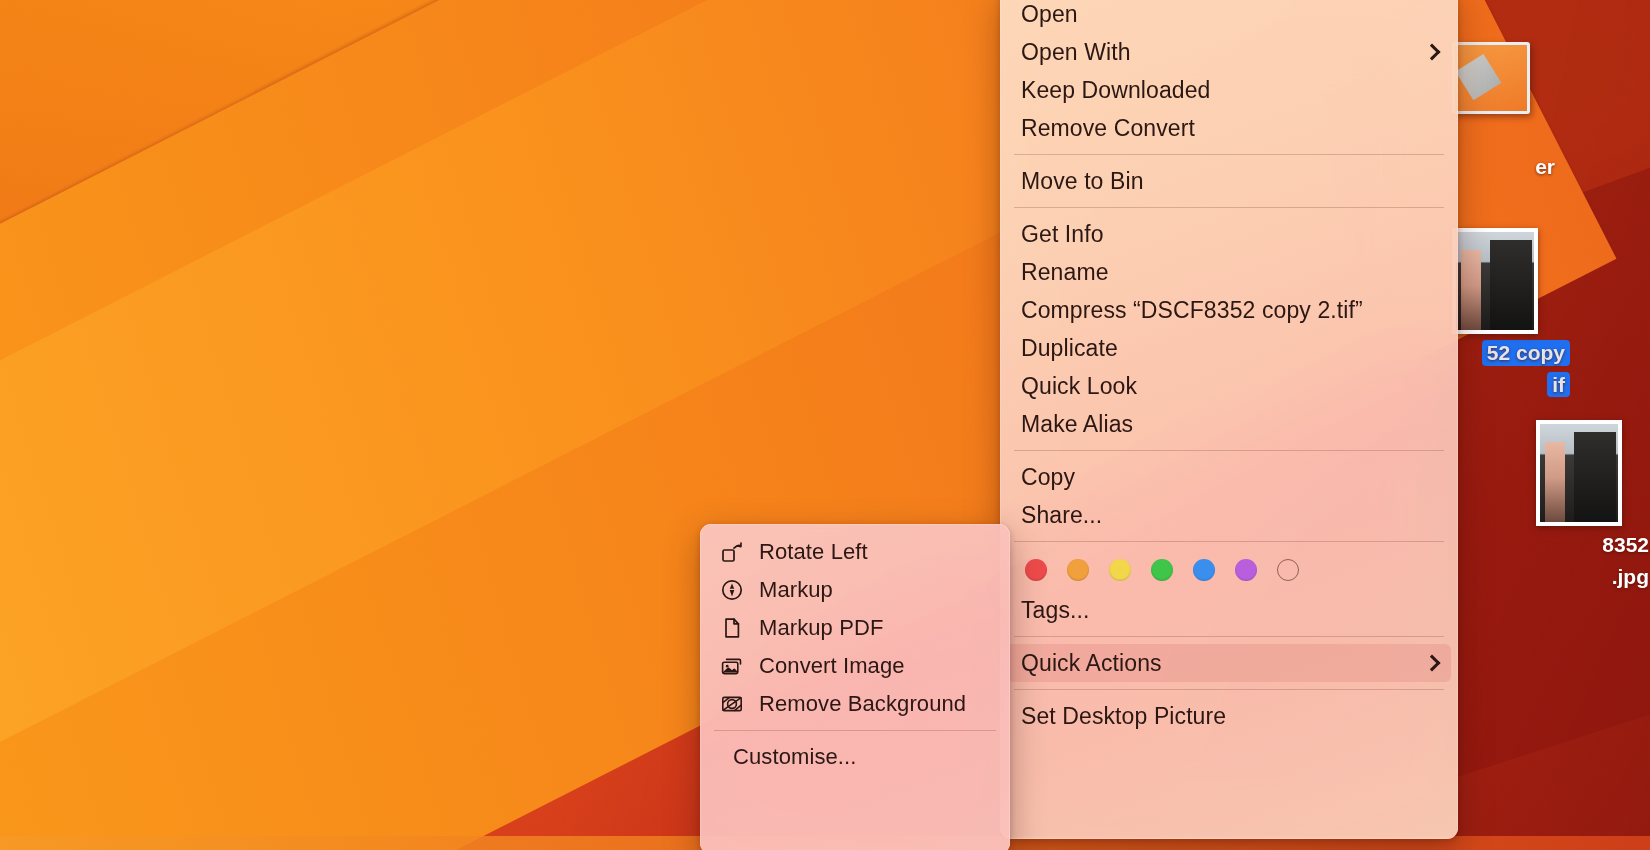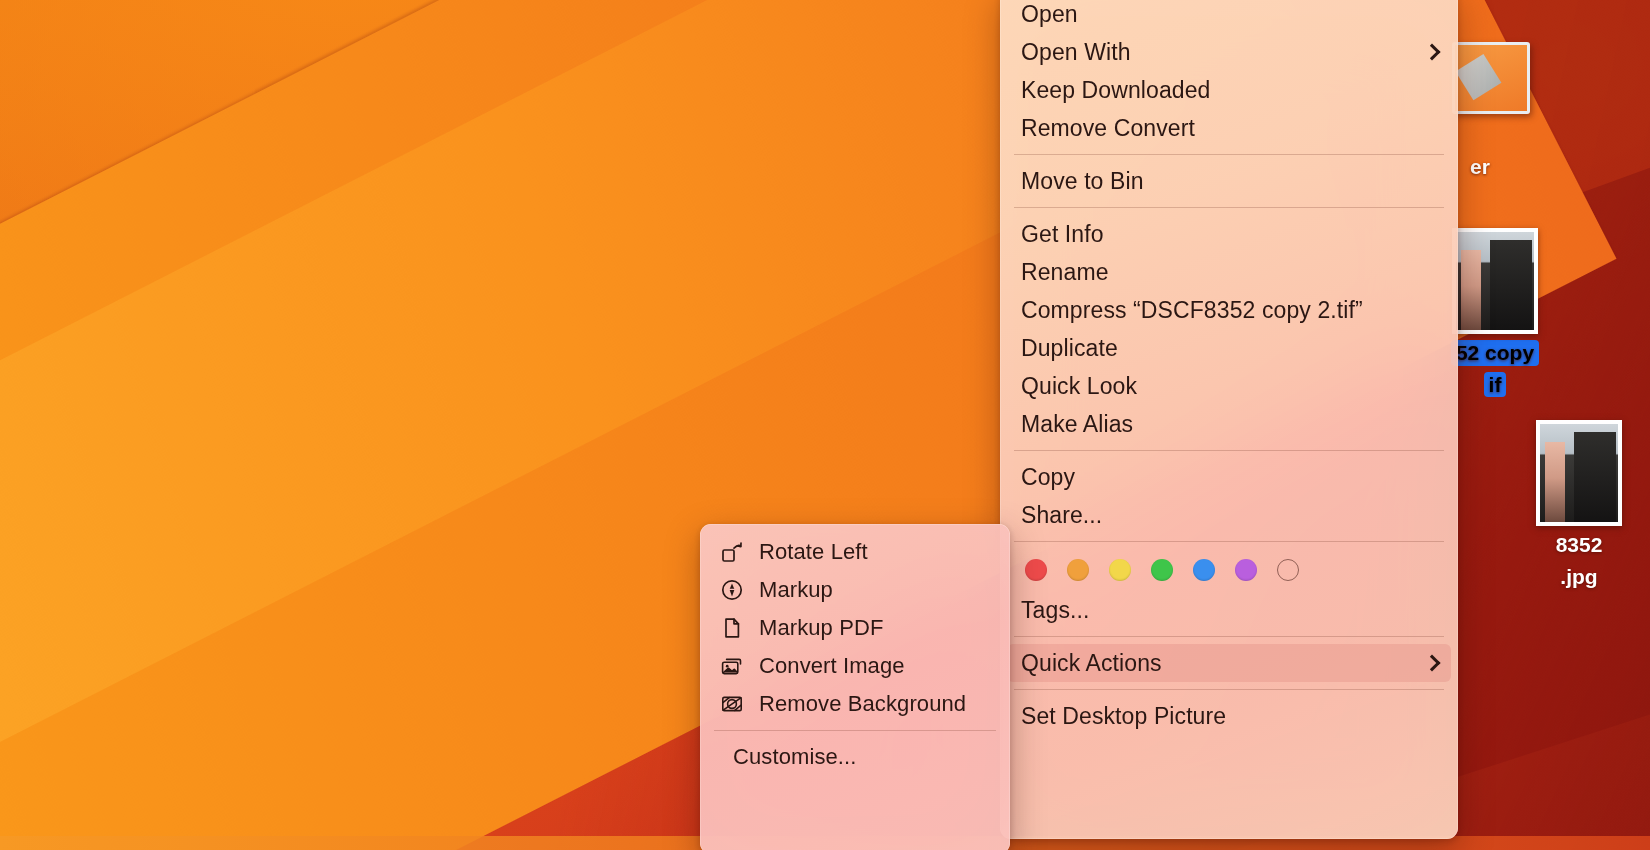--- a/index.html
+++ b/index.html
@@ -70,21 +70,21 @@
     left:24%; top:-18%;
     width:42%; height:70%;
     background:radial-gradient(ellipse at center, rgba(253,170,40,0.55) 0%, rgba(253,170,40,0) 70%);
     transform:rotate(0deg);
   }
 
   
   .desk-icon {
     position:absolute;
     width:150px;
-    text-align:center;
+    text-align:right;
     color:#fff;
     font-size:21px;
     font-weight:700;
     text-shadow:0 1px 3px rgba(80,18,8,.75);
     line-height:1.12;
   }
   .thumb-frame {
     margin:0 auto;
     position:relative;
     background:#fff;
@@ -112,21 +112,21 @@
     background:linear-gradient(180deg, #2f2e2c 0%, #141313 100%);
   }
   .icon-label {
     display:inline-block;
     margin-top:6px;
     padding:1px 5px;
     border-radius:4px;
   }
   .icon-label.selected {
     background:#1f6ff0;
-    color:#000000;
+    color:#e5e5e5;
   }
 
   
   .doc-icon {
     position:absolute;
     width:78px; height:72px;
     background:linear-gradient(160deg, #f79a42 0%, #ef7a28 100%);
     border:3px solid #e9eef2;
     border-radius:3px;
     box-shadow:2px 3px 6px rgba(80,20,8,.5);

